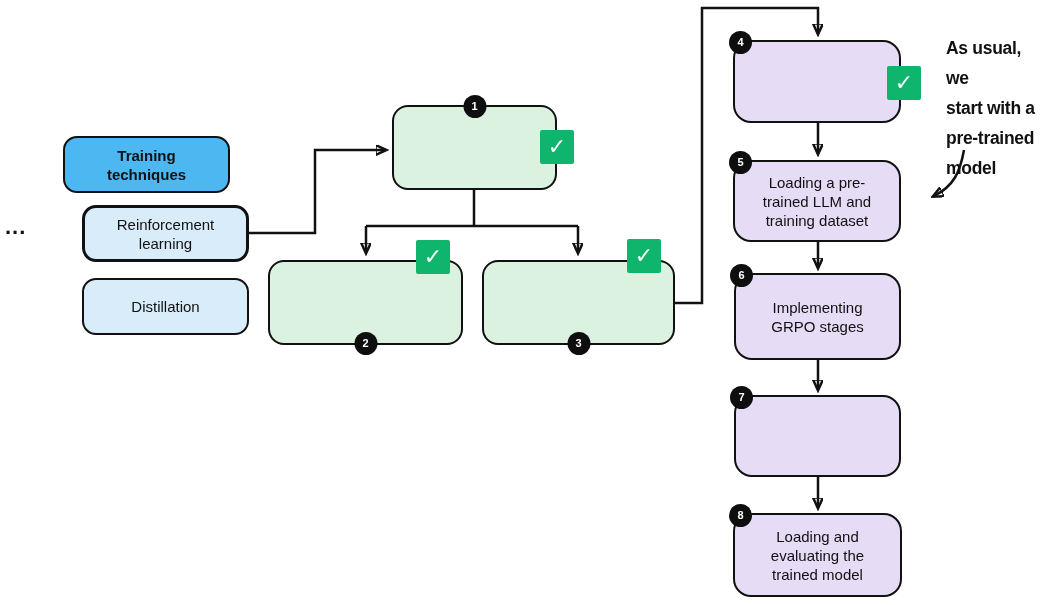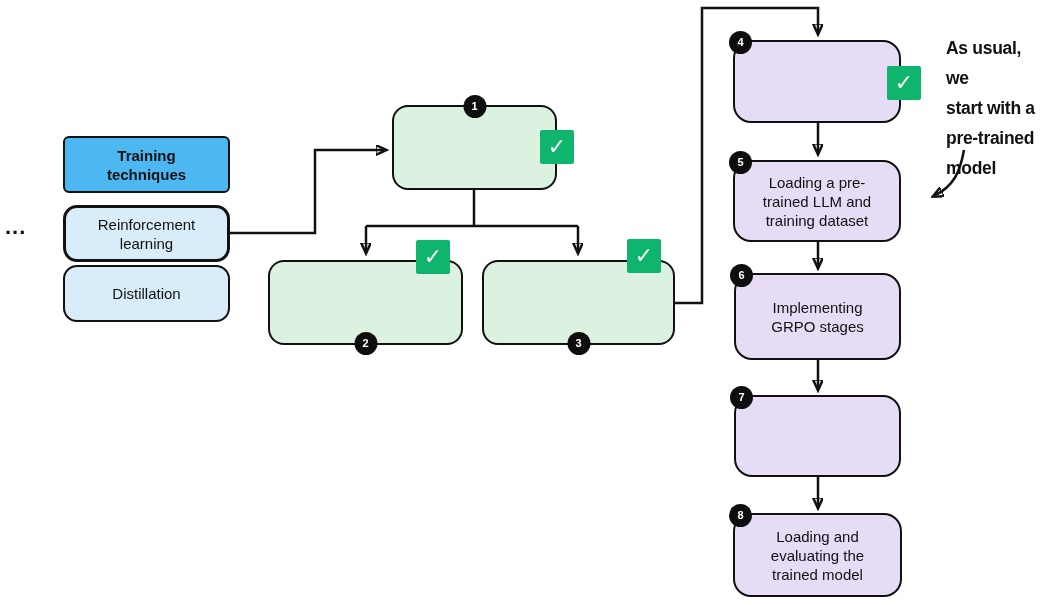--- a/index.html
+++ b/index.html
@@ -20,22 +20,22 @@
   #wires path{fill:none;stroke:var(--line-black);stroke-width:2.5;}
   .ahfill{fill:var(--line-black);stroke:none;}
 
   .box{
     position:absolute;z-index:2;box-sizing:border-box;
     display:flex;align-items:center;justify-content:center;text-align:center;
     border:2.5px solid var(--line-black);
     font-size:15px;line-height:19px;
   }
   .box .lbl{display:block;}
-  .blue{background:var(--blue-box);border-radius:6px;font-weight:bold;}
-  .lblue{background:var(--light-blue-box);border-radius:14px;}
+  .blue{background:var(--blue-box);border-radius:14px;font-weight:bold;}
+  .lblue{background:var(--light-blue-box);border-radius:14px;margin-left:19px;}
   .thick{border-width:3.5px;}
   .green{background:var(--green-box);border-radius:16px;}
   .purple{background:var(--purple-box);border-radius:18px;}
 
   .pad-sm{padding:0 10px;}
   .pad-md{padding:0 16px;}
   .pad-lg{padding:0 20px;}
 
   .badge{
     position:absolute;z-index:3;width:23px;height:23px;border-radius:50%;
@@ -93,21 +93,21 @@
   <div id="ellipsis">...</div>
 
   <div class="box blue pad-lg" style="left:63px;top:136px;width:167px;height:57px;">
     <span class="lbl">Training techniques</span>
   </div>
 
   <div class="box lblue thick pad-lg" style="left:63px;top:205px;width:167px;height:57px;">
     <span class="lbl">Reinforcement learning</span>
   </div>
 
-  <div class="box lblue pad-lg" style="left:63px;top:265px;width:167px;height:57px;">
+  <div class="box lblue pad-lg" style="left:63px;top:278px;width:167px;height:57px;">
     <span class="lbl">Distillation</span>
   </div>
 
   <div class="box green pad-lg" style="left:392px;top:105px;width:165px;height:85px;">
     <span class="badge badge-tc">1</span>
     <span class="check chk-r1">✓</span>
   </div>
 
   <div class="box green pad-sm" style="left:268px;top:260px;width:195px;height:85px;">
     <span class="badge badge-bc">2</span>

